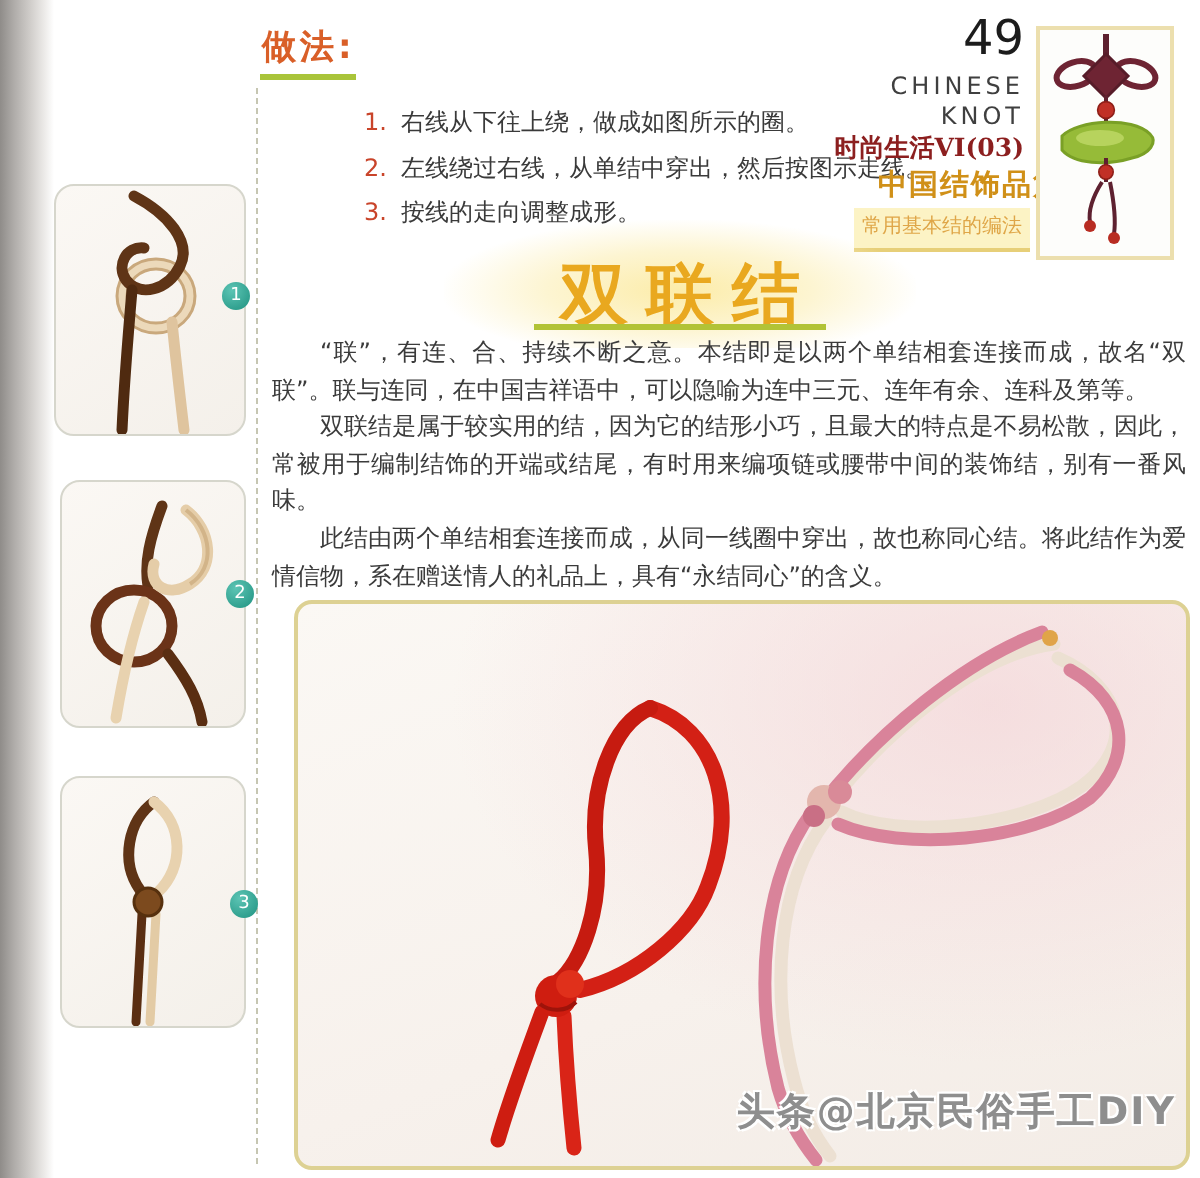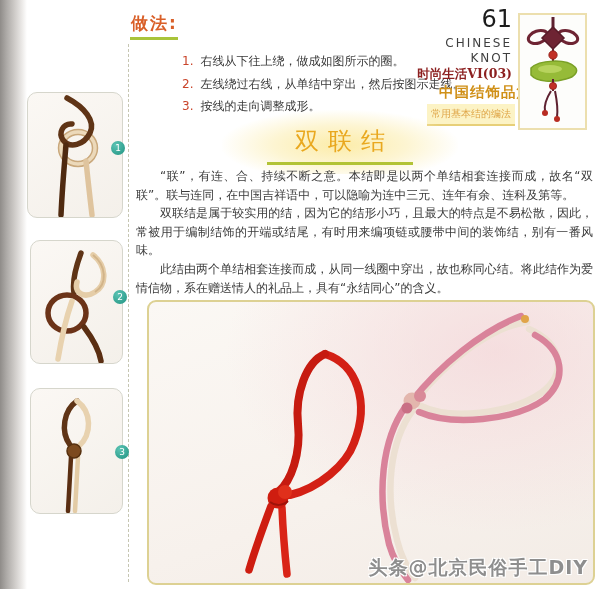--- a/index.html
+++ b/index.html
@@ -52,33 +52,33 @@
   .fig2 { left:30px; top:240px; width:93px; height:124px; }
   .fig3 { left:30px; top:388px; width:93px; height:126px; }
   .step-badge { position:absolute; width:14px; height:14px; border-radius:50%;
     background:radial-gradient(circle at 35% 30%, #5cc4b4, #1f9280);
     color:#ffffff; font-size:9px; line-height:14px; text-align:center; }
   .badge1 { left:111px; top:141px; } .badge2 { left:113px; top:290px; } .badge3 { left:115px; top:445px; }
   
   .title-banner { position:absolute; left:222px; top:110px; width:236px; height:64px;
     background:radial-gradient(ellipse at 50% 55%, #fceca9 0%, #fdf5d2 40%, rgba(255,255,255,0) 72%); }
   .article-title { position:absolute; left:0; top:15px; width:100%; text-align:center;
-    font-size:24px; font-weight:normal; color:#e9a81f; letter-spacing:9px; text-indent:9px; }
+    font-size:34px; font-weight:bold; color:#e9a81f; letter-spacing:9px; text-indent:9px; }
   .title-underline { position:absolute; left:45px; top:52px; width:146px; height:2.5px; background:#b2c336; }
   
   .article-body { position:absolute; left:136px; top:167px; width:457px;
     font-size:12px; line-height:18.6px; color:#3b3b3b; text-align:justify; }
   .article-body p { margin:0; text-indent:2em; }
   
   .main-photo { position:absolute; left:147px; top:300px; width:448px; height:285px;
     border:2px solid #ddd193; border-radius:9px; box-sizing:border-box; overflow:hidden;
     background:
       radial-gradient(ellipse at 78% 18%, rgba(243,210,214,.65) 0%, rgba(243,210,214,0) 55%),
       linear-gradient(160deg,#fbf8f4 0%,#f7f1ec 60%,#f3ece6 100%); }
-  .watermark { position:absolute; right:5px; bottom:2px;
+  .watermark { position:absolute; right:5px; bottom:14px;
     font-size:19px; font-weight:bold; color:#8e8e8e; letter-spacing:1px; white-space:nowrap;
     text-shadow:-1px -1px 0 #fff, 1px -1px 0 #fff, -1px 1px 0 #fff, 1px 1px 0 #fff; }
   svg { display:block; }
 </style>
 </head>
 <body>
 
 <div class="page">
 
   <div class="page-edge"></div>
@@ -92,21 +92,21 @@
       <span class="step-num">1.</span><span>右线从下往上绕，做成如图所示的圈。</span>
     </div>
     <div class="method-step">
       <span class="step-num">2.</span><span>左线绕过右线，从单结中穿出，然后按图示走线。</span>
     </div>
     <div class="method-step">
       <span class="step-num">3.</span><span>按线的走向调整成形。</span>
     </div>
   </div>
 
-  <div class="page-number">61</div>
+  <div class="page-number">49</div>
   <div class="series-en l1">CHINESE</div>
   <div class="series-en l2">KNOT</div>
   <div class="edition">时尚生活VI(03)</div>
   <div class="section-title">中国结饰品篇</div>
   <div class="subsection-box">常用基本结的编法</div>
 
   <div class="pendant-frame">
     <svg width="65" height="113" viewBox="0 0 65 113">
       <line x1="33" y1="2" x2="33" y2="14" stroke="#5e2130" stroke-width="3"></line>
       <ellipse cx="18" cy="22" rx="10" ry="6" fill="none" stroke="#6e2433" stroke-width="3" transform="rotate(-18 18 22)"></ellipse>

